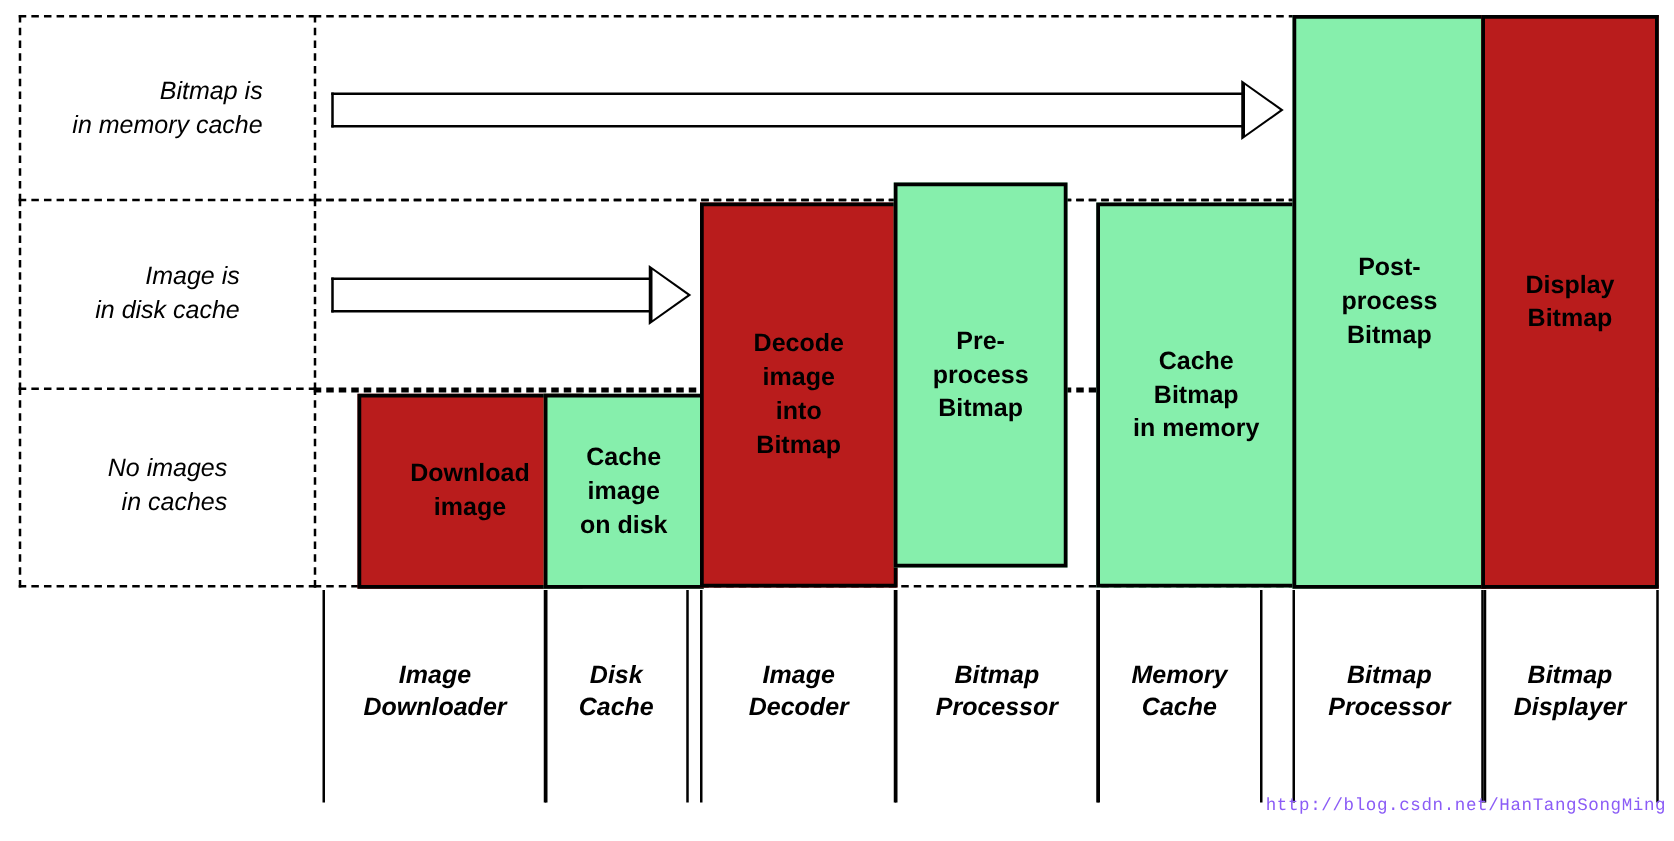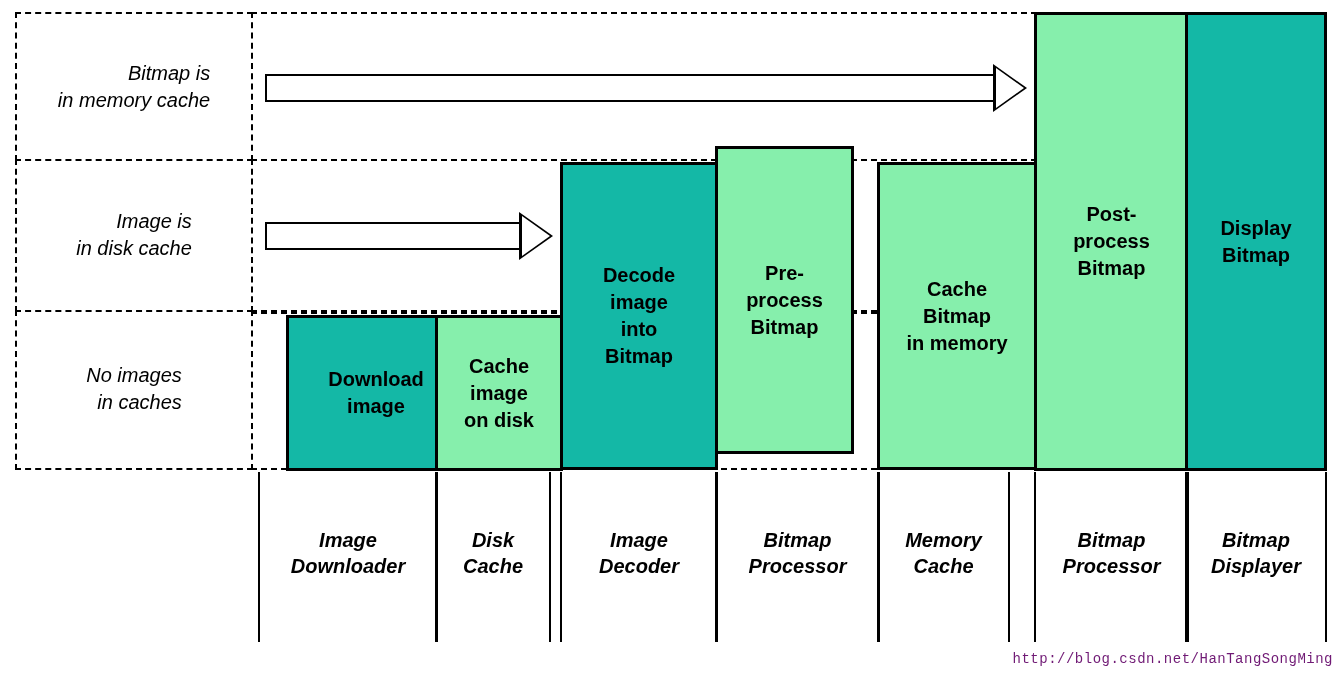--- a/index.html
+++ b/index.html
@@ -39,21 +39,21 @@
   border: 3px solid #000;
   display: flex;
   align-items: center;
   justify-content: center;
   text-align: center;
   font-weight: bold;
   font-size: 20px;
   line-height: 1.35;
   padding: 6px;
 }
-.yellow { background: #14b8a6; }
+.yellow { background: #b91c1c; }
 .green { background: #86efac; justify-content: center; }
 
 .col1 { left: 243px; width: 180px; top: 303px; height: 156px; margin-left: 28px; }
 .col2 { left: 420px; width: 128px; top: 303px; height: 156px; }
 .col3 { left: 545px; width: 158px; top: 150px; height: 308px; }
 .col4 { left: 700px; width: 139px; top: 134px; height: 308px; }
 .col5 { left: 862px; width: 160px; top: 150px; height: 308px; }
 .col6 { left: 1019px; width: 155px; top: 0; height: 459px; }
 .col7 { left: 1170px; width: 142px; top: 0; height: 459px; }
 
@@ -115,23 +115,23 @@
   border-top: 20px solid transparent;
   border-bottom: 20px solid transparent;
   border-left: 28px solid #fff;
 }
 .arrow1 { left: 250px; top: 52px; width: 762px; }
 .arrow2 { left: 250px; top: 200px; width: 288px; }
 
 .watermark {
   position: absolute;
   right: 6px;
-  bottom: 6px;
+  bottom: 20px;
   font-size: 14px;
-  color: #701a75;
+  color: #8b5cf6;
   font-family: "Courier New", monospace;
   letter-spacing: 0.5px;
 }
 </style>
 </head>
 <body>
 
 <div class="diagram">
 
   <div class="dashed-underlay r1"></div>

